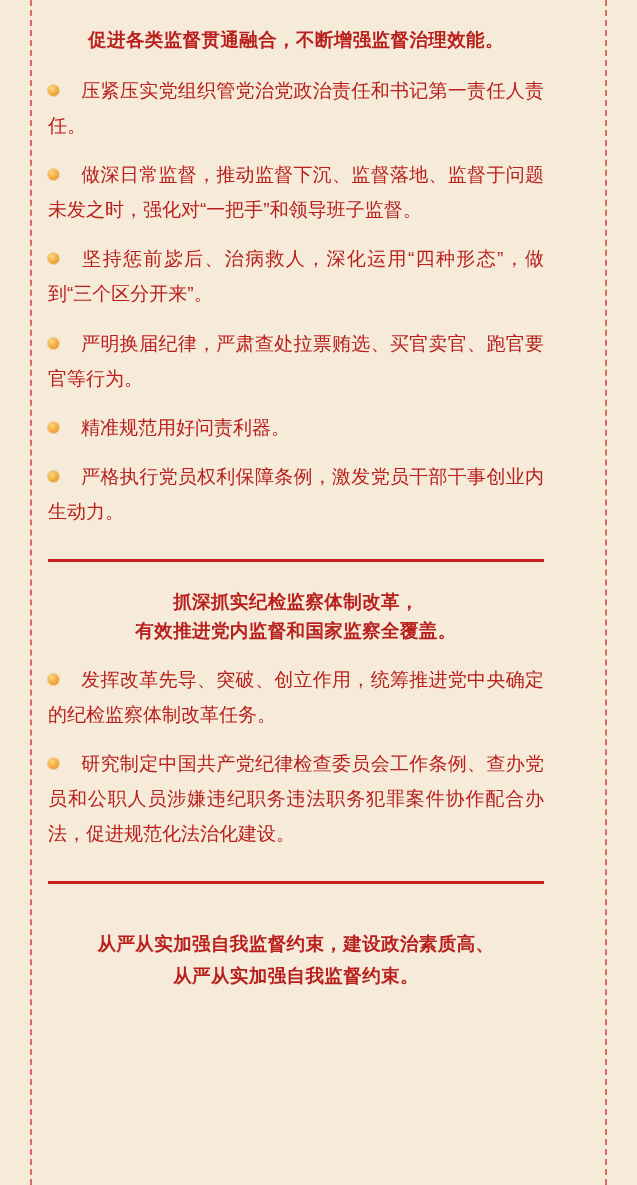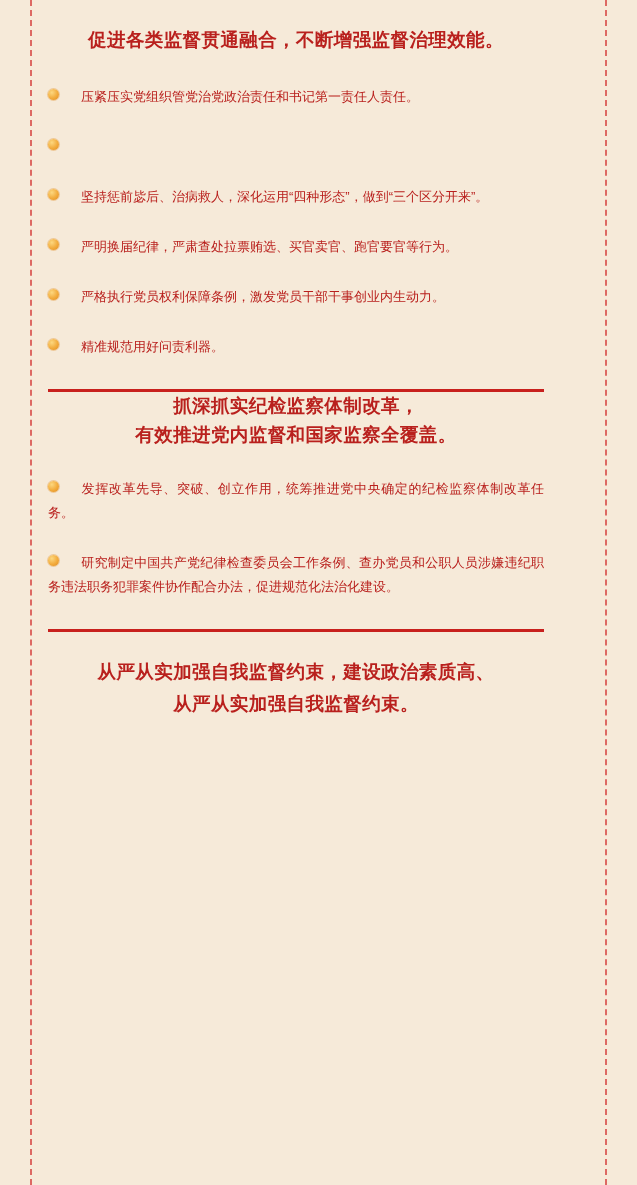--- a/index.html
+++ b/index.html
@@ -48,24 +48,24 @@
   .heading-line { display: block; }
 
   .section-1 .heading {
     padding-top: 26px;
     padding-bottom: 4px;
   }
 
   .item {
     position: relative;
     color: #b9201d;
-    font-size: 13px;
+    font-size: 19px;
     line-height: 1.85;
     padding-left: 0;
-    margin-top: 26px;
+    margin-top: 14px;
     text-align: justify;
     text-justify: inter-ideograph;
   }
   .item .bullet {
     display: inline-block;
     width: 11px;
     height: 11px;
     border-radius: 50%;
     background: radial-gradient(circle at 35% 32%, #fcd77f 0%, #f2ab3c 55%, #e08a20 100%);
     box-shadow: 0 0 0 1px rgba(224,138,32,0.35);
@@ -74,60 +74,62 @@
   }
   .item .text { }
 
   .divider {
     height: 3px;
     background: #c8201d;
     margin: 30px 0 0 0;
   }
 
   .section-2 .heading {
+    padding-top: 26px;
     padding-bottom: 2px;
     font-size: 18.5px;
   }
 
   .section-3 .heading {
     padding-top: 24px;
     font-size: 18.5px;
     line-height: 1.7;
+    margin-top: 20px;
   }
 </style>
 </head>
 <body>
 
 <div class="edge-dash left"></div>
 <div class="edge-dash right"></div>
 
 <div class="page">
 
   <div class="section section-1">
     <div class="heading">
       <span class="heading-line">促进各类监督贯通融合，不断增强监督治理效能。</span>
     </div>
 
     <div class="item">
       <span class="bullet"></span><span class="text">压紧压实党组织管党治党政治责任和书记第一责任人责任。</span>
     </div>
     <div class="item">
-      <span class="bullet"></span>
+      <span class="bullet"></span><span class="text">做深日常监督，推动监督下沉、监督落地、监督于问题未发之时，强化对“一把手”和领导班子监督。</span>
     </div>
     <div class="item">
       <span class="bullet"></span><span class="text">坚持惩前毖后、治病救人，深化运用“四种形态”，做到“三个区分开来”。</span>
     </div>
     <div class="item">
       <span class="bullet"></span><span class="text">严明换届纪律，严肃查处拉票贿选、买官卖官、跑官要官等行为。</span>
     </div>
     <div class="item">
-      <span class="bullet"></span><span class="text">严格执行党员权利保障条例，激发党员干部干事创业内生动力。</span>
+      <span class="bullet"></span><span class="text">精准规范用好问责利器。</span>
     </div>
     <div class="item">
-      <span class="bullet"></span><span class="text">精准规范用好问责利器。</span>
+      <span class="bullet"></span><span class="text">严格执行党员权利保障条例，激发党员干部干事创业内生动力。</span>
     </div>
   </div>
 
   <div class="divider"></div>
 
   <div class="section section-2">
     <div class="heading">
       <span class="heading-line">抓深抓实纪检监察体制改革，</span>
       <span class="heading-line">有效推进党内监督和国家监察全覆盖。</span>
     </div>

